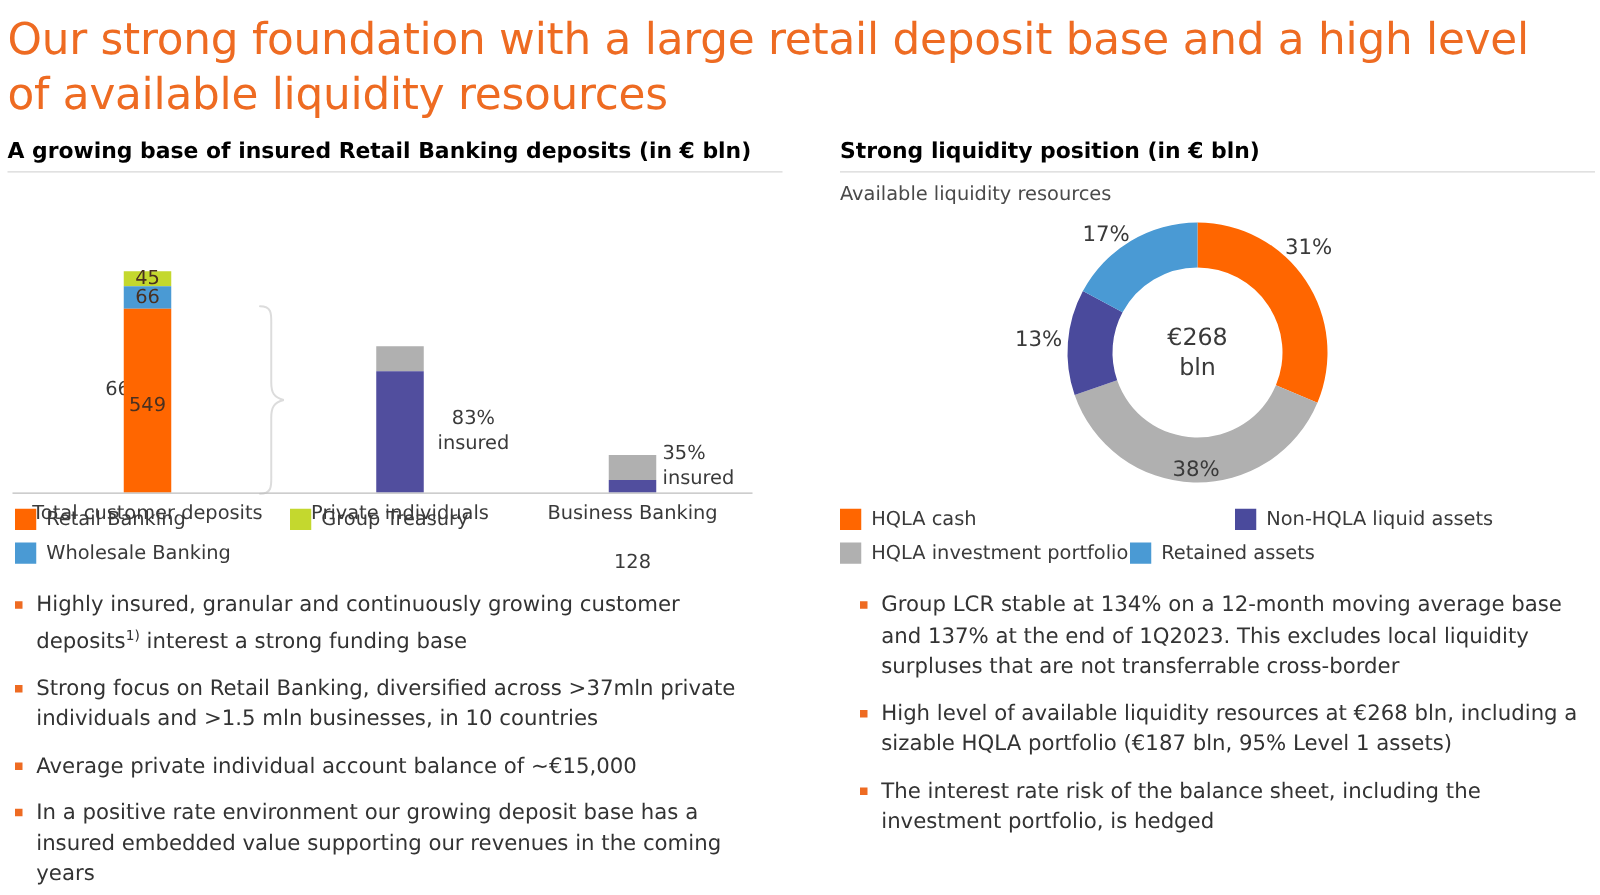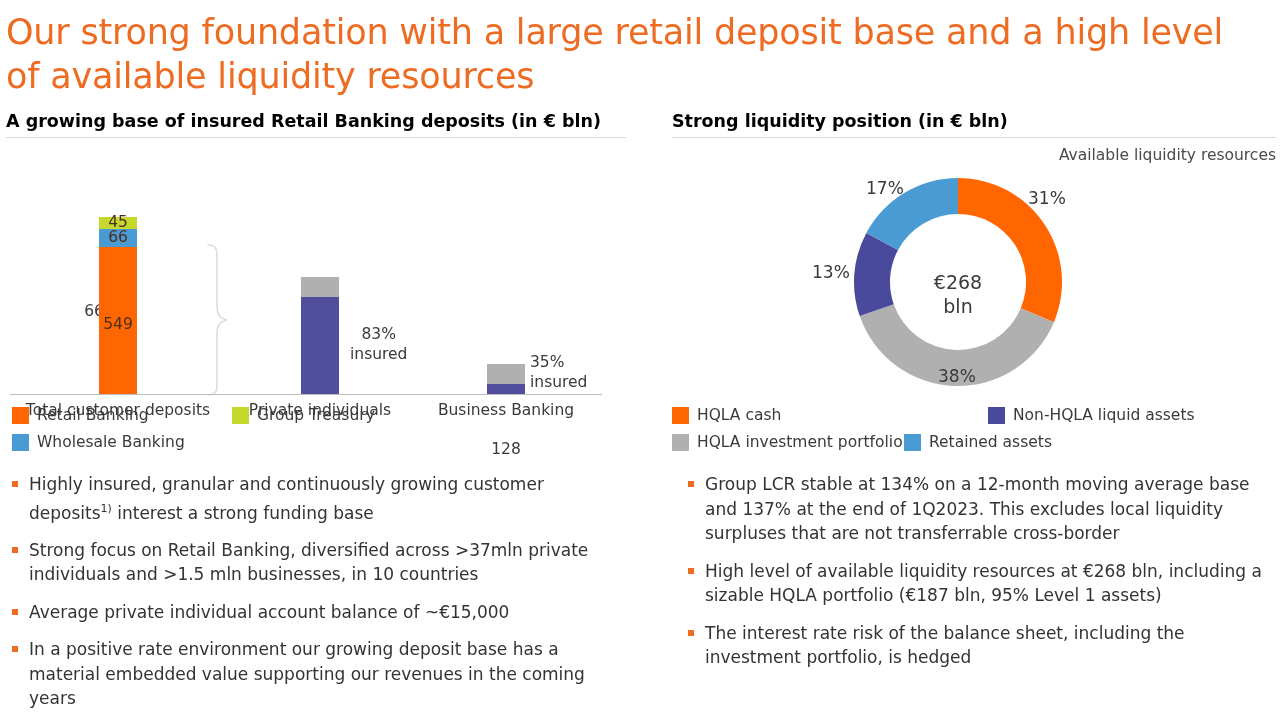--- a/index.html
+++ b/index.html
@@ -20,21 +20,21 @@
   
   .panel{position:absolute;top:110px;}
   .panel-left{left:6px;width:620px;}
   .panel-right{left:672px;width:604px;}
 
   .panel-header{
     font-size:17.5px;font-weight:700;color:#000000;
     padding-bottom:5px;border-bottom:1px solid #d8d8d8;
     line-height:22px;
   }
-  .panel-sub{font-size:15.5px;color:#4a4a4a;margin-top:7px;line-height:20px;text-align:right;}
+  .panel-sub{font-size:15.5px;color:#4a4a4a;margin-top:7px;line-height:20px;}
 
   
   .barchart{position:relative;width:620px;height:275px;margin-top:6px;}
   .axis-line{position:absolute;left:4px;top:250px;width:592px;height:1px;background:#bdbdbd;}
   .bar{position:absolute;width:36px;}
   .seg{position:absolute;width:38px;left:0;}
   .seg-label{
     position:absolute;width:38px;text-align:center;font-size:15.5px;color:#4a3020;
   }
   .bar-total{
@@ -62,21 +62,21 @@
   .bullet-mark{
     flex:0 0 auto;width:6px;height:6px;background:#ee6b22;margin-top:9px;margin-right:11px;
   }
   .bullet-text{font-size:17px;line-height:24.5px;color:#333333;}
   sup{font-size:11px;}
 
   
   .donut-wrap{position:absolute;left:790px;top:170px;width:330px;height:225px;}
   .donut-center{
     position:absolute;left:50%;top:50%;transform:translate(-50%,-50%);
-    text-align:center;font-size:19px;line-height:24px;color:#3a3a3a;margin-top:12px;
+    text-align:center;font-size:19px;line-height:24px;color:#3a3a3a;
   }
   .donut-pct{position:absolute;font-size:17px;color:#3a3a3a;}
 </style>
 </head>
 <body>
 
 <div class="slide">
 
   <div class="slide-title">Our strong foundation with a large retail deposit base and a high level of available liquidity resources</div>
 
@@ -155,21 +155,21 @@
       <div class="bullet">
         <span class="bullet-mark"></span>
         <span class="bullet-text">Strong focus on Retail Banking, diversified across &gt;37mln private individuals and &gt;1.5 mln businesses, in 10 countries</span>
       </div>
       <div class="bullet">
         <span class="bullet-mark"></span>
         <span class="bullet-text">Average private individual account balance of ~€15,000</span>
       </div>
       <div class="bullet">
         <span class="bullet-mark"></span>
-        <span class="bullet-text">In a positive rate environment our growing deposit base has a material embedded value supporting our revenues in the coming years</span>
+        <span class="bullet-text">In a positive rate environment our growing deposit base has a insured embedded value supporting our revenues in the coming years</span>
       </div>
     </div>
   </div>
 
   <div class="panel panel-right">
     <div class="panel-header">Strong liquidity position (in € bln)</div>
     <div class="panel-sub">Available liquidity resources</div>
 
     <div class="legend" style="left:0px;top:296px;">
       <div class="legend-row" style="margin-bottom:8px;">

